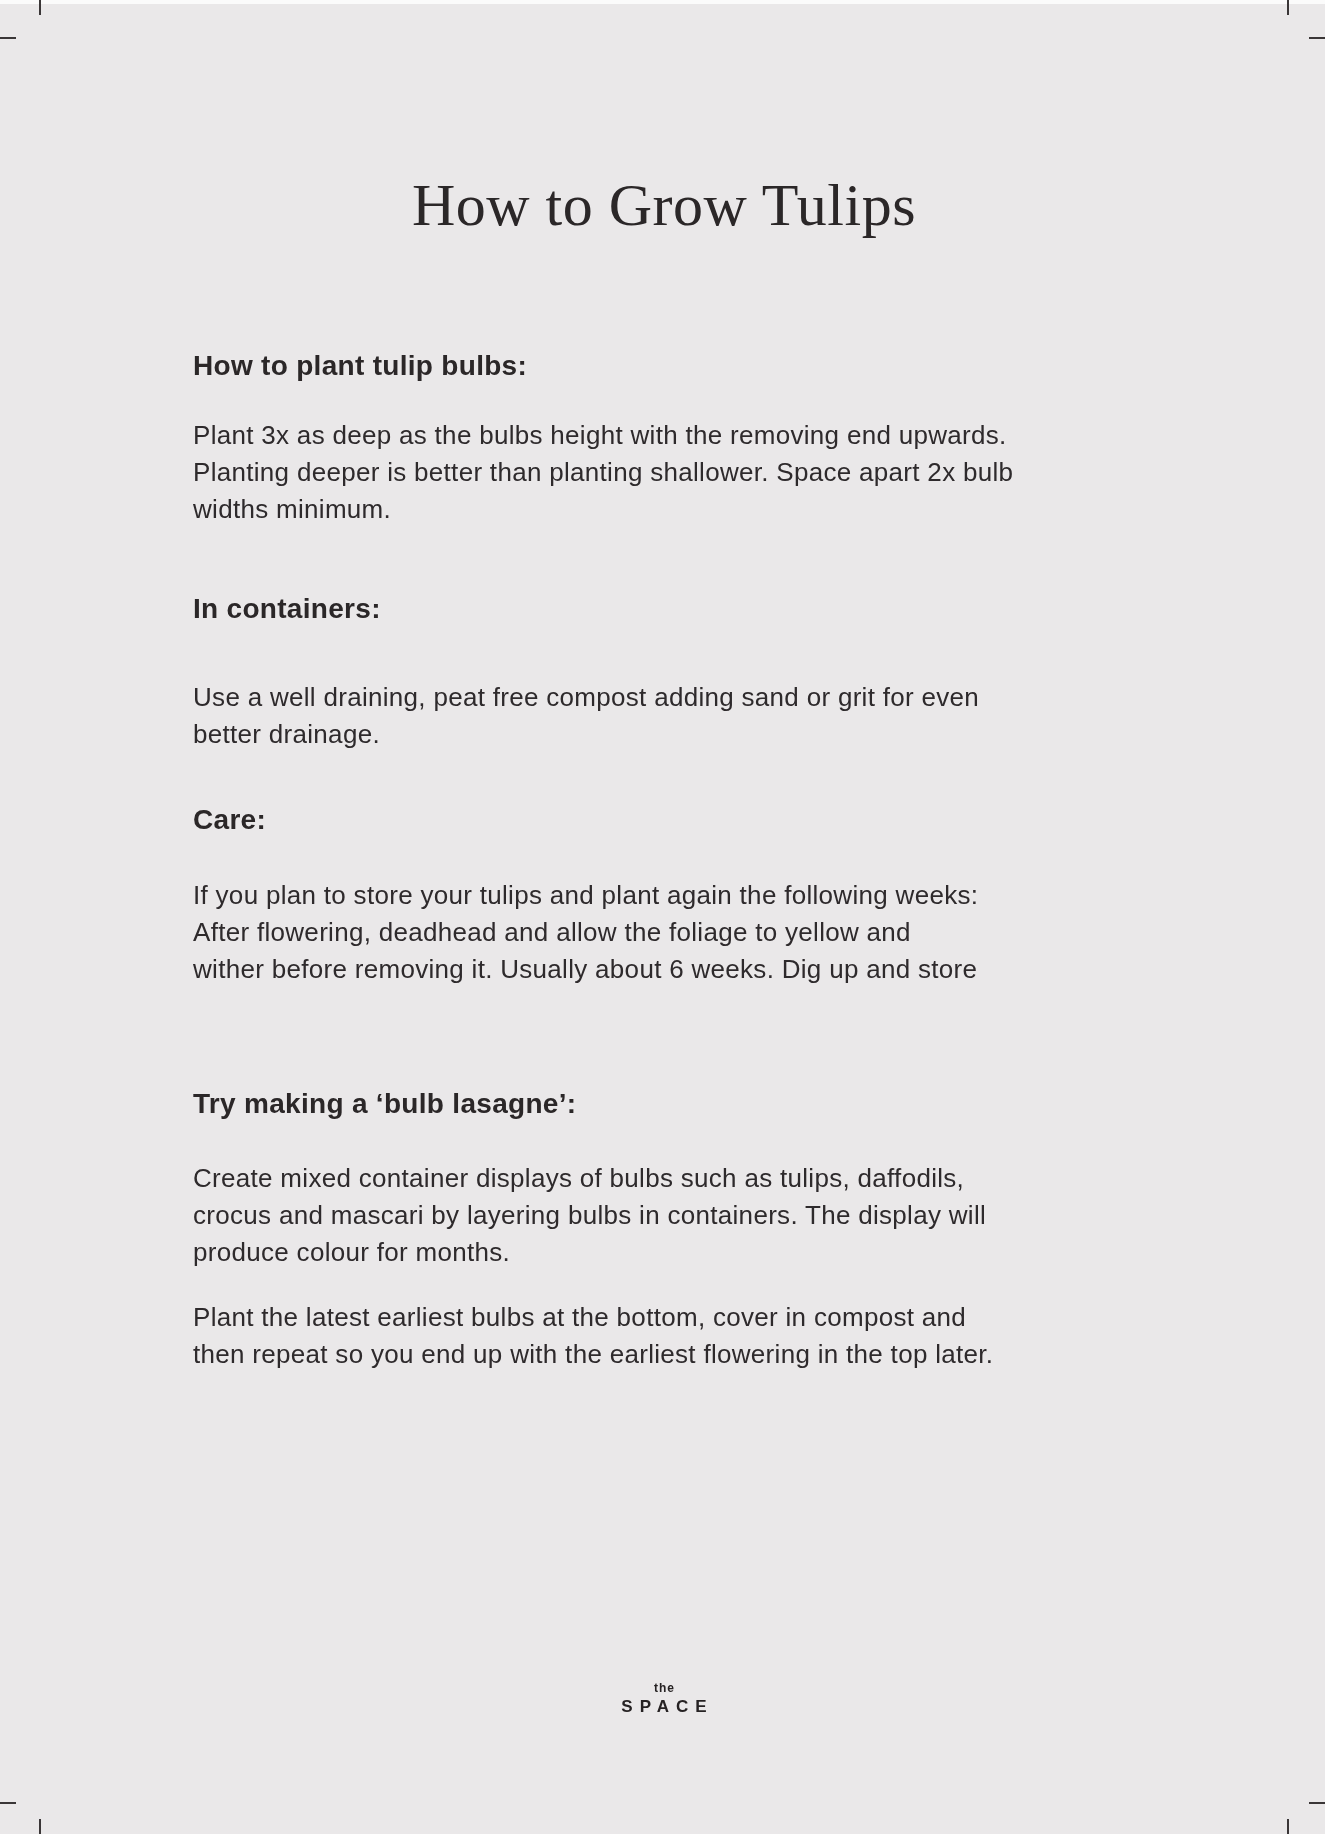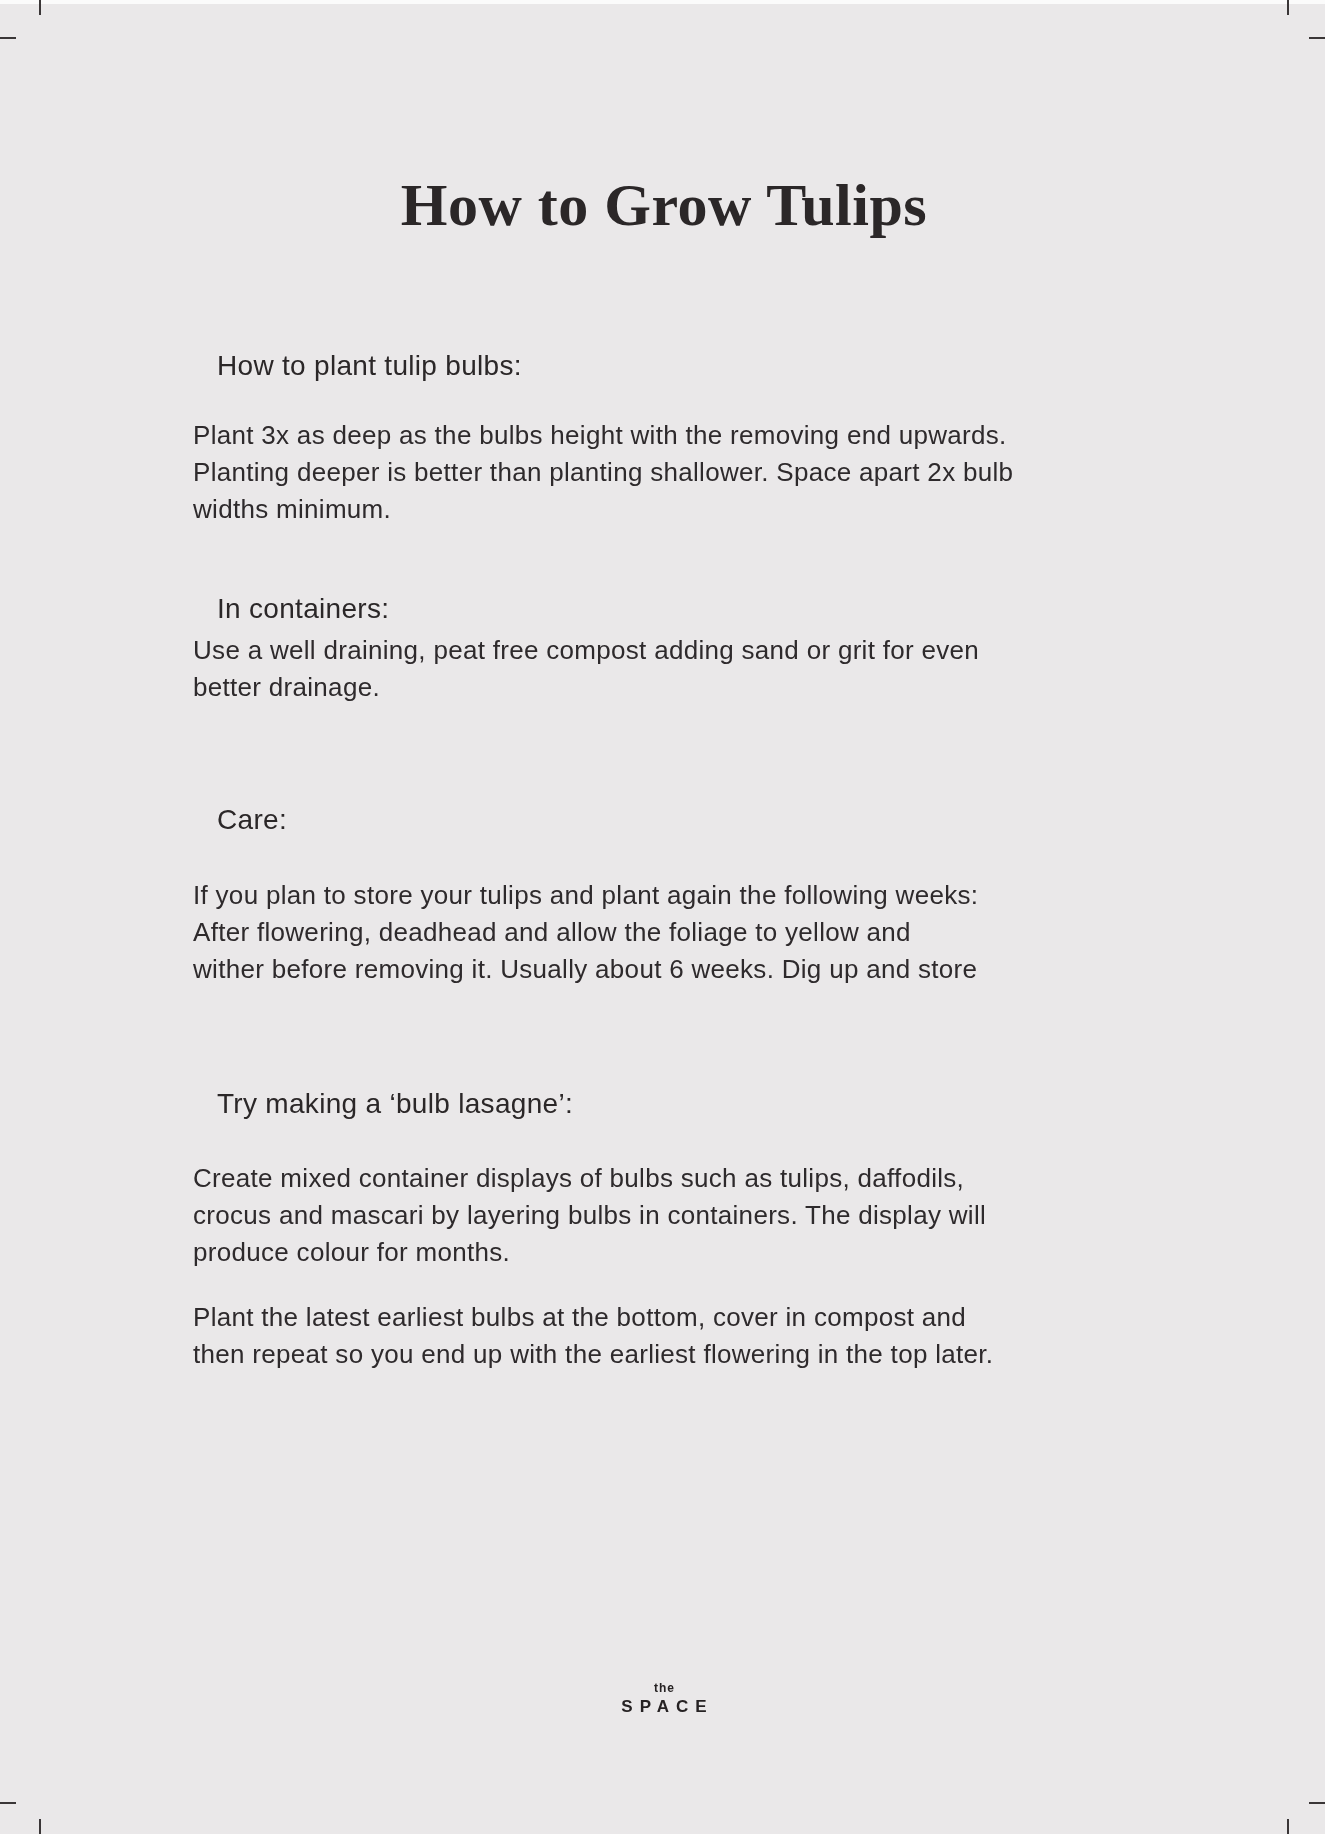--- a/index.html
+++ b/index.html
@@ -36,40 +36,39 @@
   .crop.br-v { left: 1287px; top: 1819px; }
 
   
   .doc-title {
     position: absolute;
     left: 40px;
     width: 1248px;
     top: 172px;
     text-align: center;
     font-family: "Liberation Serif", serif;
-    font-weight: 700;
+    font-weight: 400;
     font-size: 60px;
     line-height: 66px;
     letter-spacing: 0.5px;
     color: #2b2728;
   }
 
   
   .block {
     position: absolute;
     left: 193px;
     width: 980px;
   }
   .sec-heading {
     font-size: 28px;
-    font-weight: 400;
+    font-weight: 700;
     letter-spacing: 0.3px;
     line-height: 34px;
     color: #2b2728;
-    margin-left: 24px;
   }
   .para .line {
     font-size: 26px;
     font-weight: 400;
     letter-spacing: 0.3px;
     line-height: 37px;
     white-space: nowrap;
     color: #2e2a2c;
   }
 
@@ -117,21 +116,21 @@
   <div class="doc-title">How to Grow Tulips</div>
 
   <div class="block sec-heading" style="top:349px">How to plant tulip bulbs:</div>
   <div class="block para" style="top:417px">
     <div class="line">Plant 3x as deep as the bulbs height with the removing end upwards.</div>
     <div class="line">Planting deeper is better than planting shallower. Space apart 2x bulb</div>
     <div class="line">widths minimum.</div>
   </div>
 
   <div class="block sec-heading" style="top:592px">In containers:</div>
-  <div class="block para" style="top:632px">
+  <div class="block para" style="top:679px">
     <div class="line">Use a well draining, peat free compost adding sand or grit for even</div>
     <div class="line">better drainage.</div>
   </div>
 
   <div class="block sec-heading" style="top:803px">Care:</div>
   <div class="block para" style="top:877px">
     <div class="line">If you plan to store your tulips and plant again the following weeks:</div>
     <div class="line">After flowering, deadhead and allow the foliage to yellow and</div>
     <div class="line">wither before removing it. Usually about 6 weeks. Dig up and store</div>
   </div>

